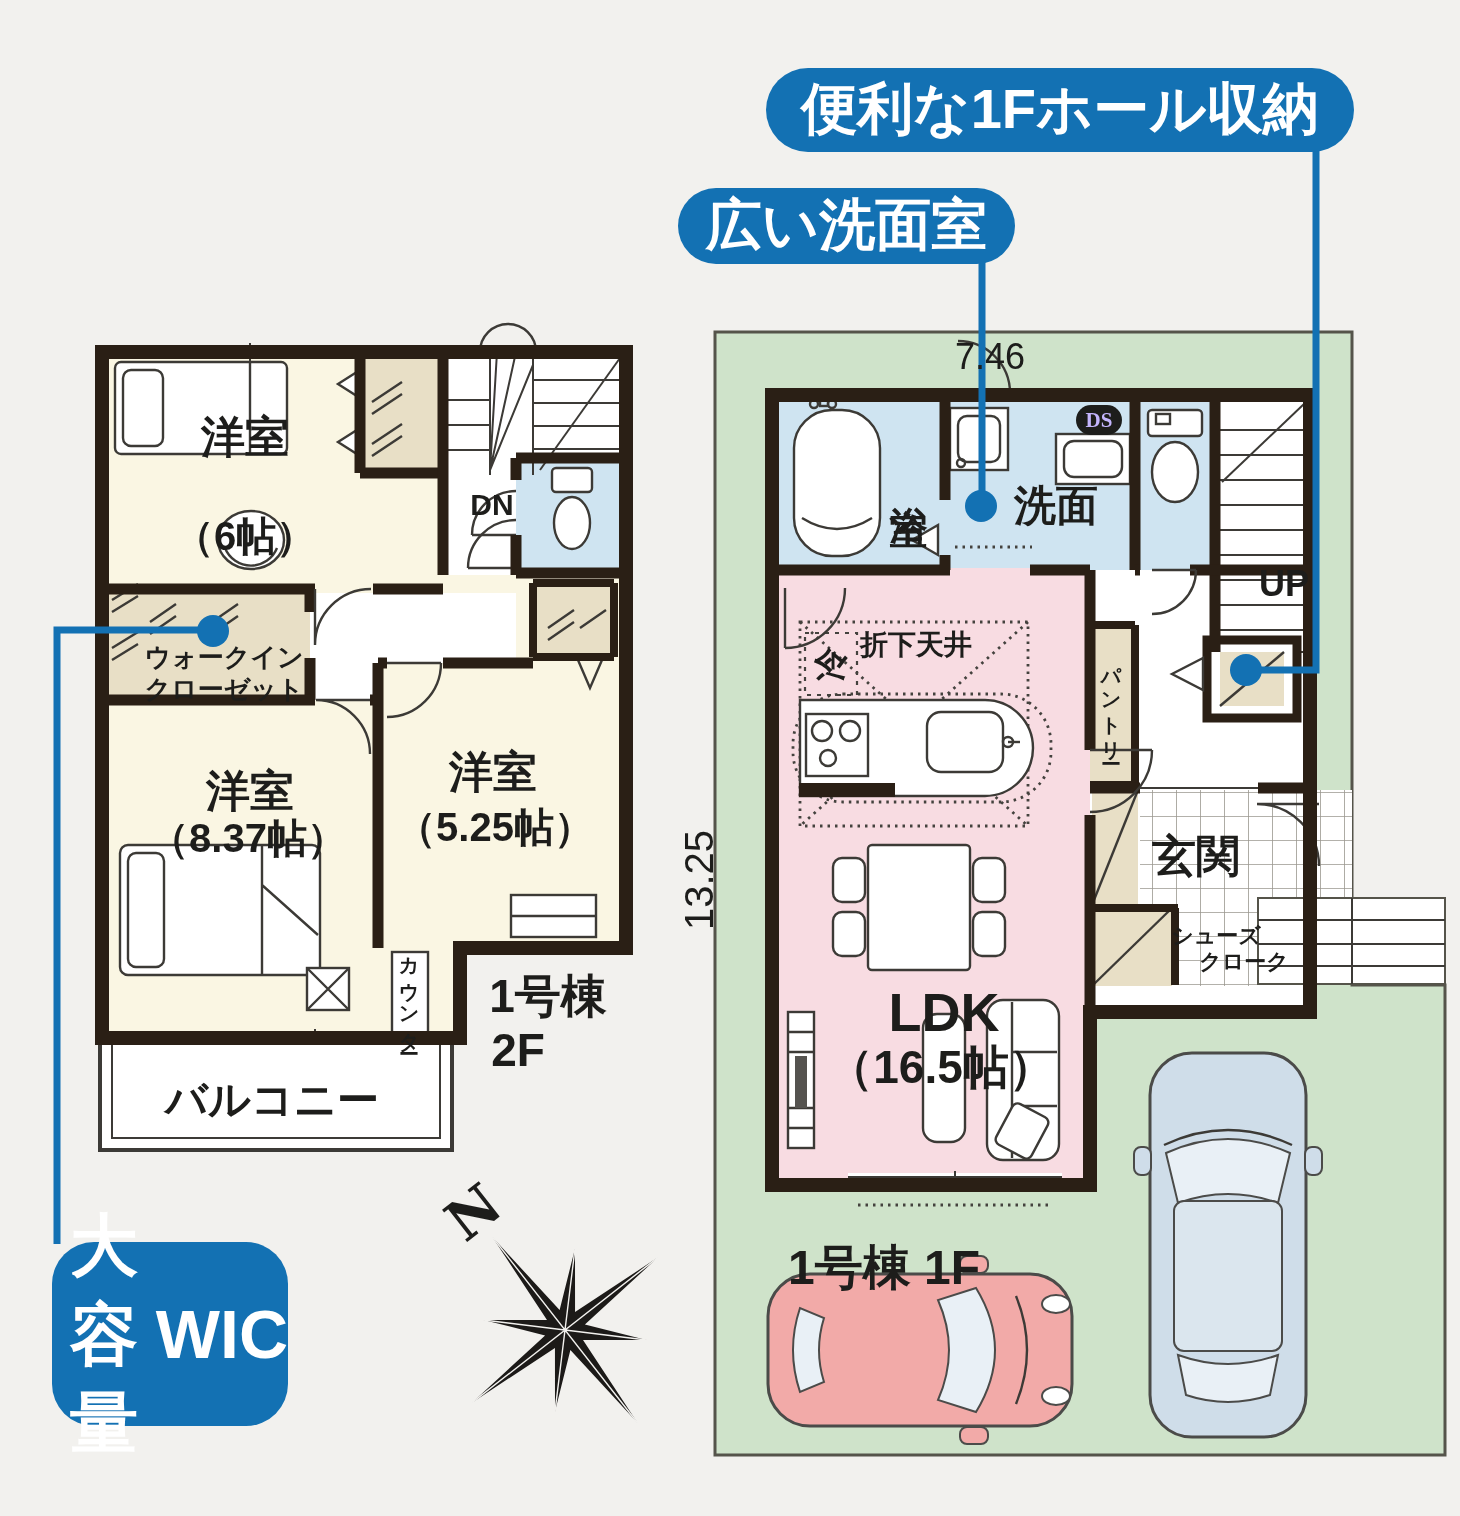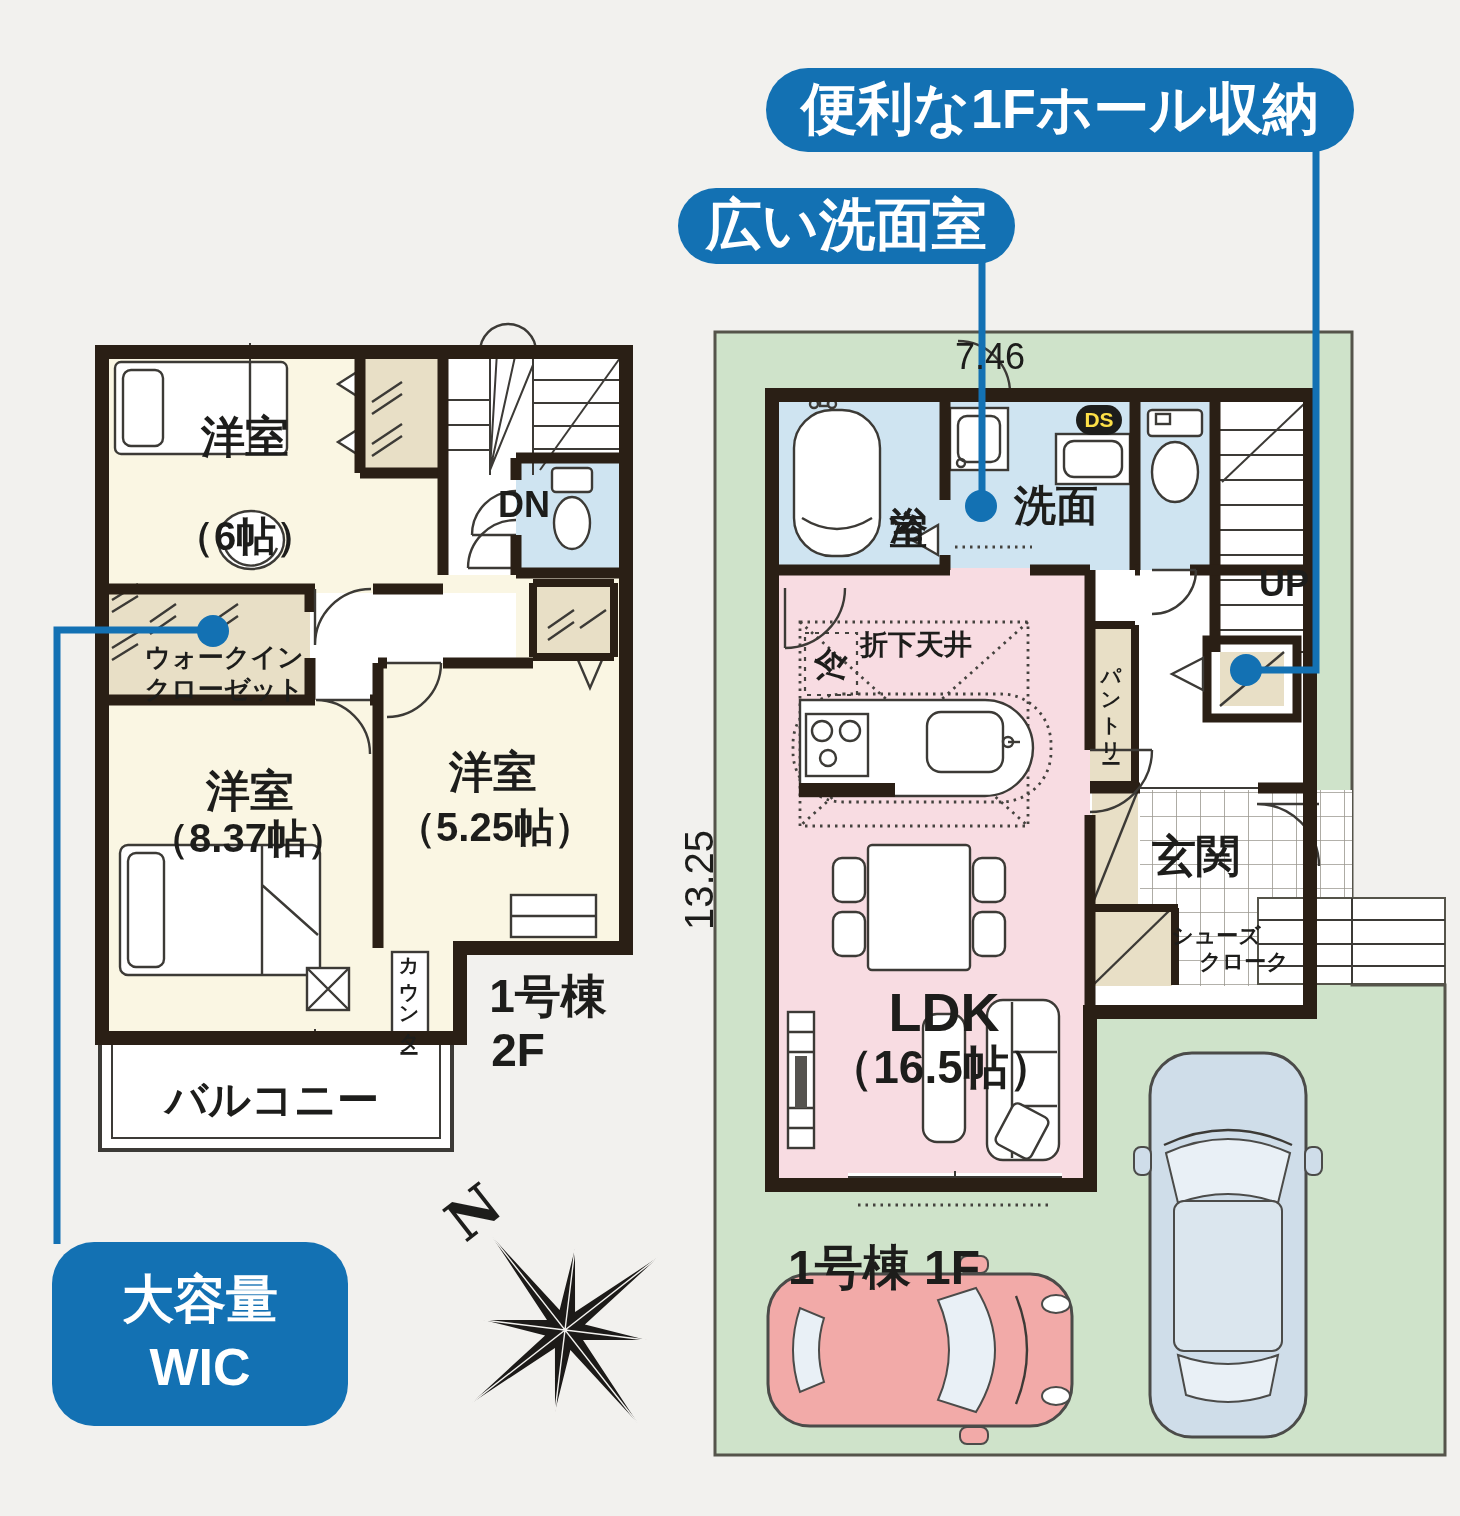--- a/index.html
+++ b/index.html
@@ -13,22 +13,22 @@
   .fur{fill:#ffffff;stroke:#3c3a36;stroke-width:2.4;}
   .dash{fill:none;stroke:#44423e;stroke-width:2.2;stroke-dasharray:4 6;}
   .dotl{fill:none;stroke:#44423e;stroke-width:2.8;stroke-dasharray:2.5 5;}
   .wln{fill:none;stroke:#3c3a36;stroke-width:2;}
   .lead{fill:none;stroke:#1371b3;stroke-width:7;}
   .lbl{position:absolute;transform:translate(-50%,-50%);white-space:nowrap;color:#1d1d1b;font-weight:600;z-index:5;}
   .vert{writing-mode:vertical-rl;text-orientation:upright;letter-spacing:2px;}
   .rot90{transform:translate(-50%,-50%) rotate(-90deg);}
   .banner{position:absolute;background:#1371b3;color:#fff;display:flex;align-items:center;justify-content:center;
           font-weight:bold;z-index:6;text-align:center;}
-  .pill{position:absolute;background:#1d1d1b;color:#fde047;display:flex;align-items:center;justify-content:center;
-        font-weight:bold;z-index:5;}
+  .pill{position:absolute;background:#1d1d1b;color:#c4b5fd;display:flex;align-items:center;justify-content:center;
+        font-weight:bold;z-index:5;font-family:Liberation Serif, serif;}
 </style>
 </head>
 <body>
 
 <div id="canvas">
 
 <svg id="planes" width="1460" height="1516" viewBox="0 0 1460 1516">
   <defs>
     <pattern id="tile" width="24" height="24" patternUnits="userSpaceOnUse">
       <rect width="24" height="24" fill="#ffffff"></rect>
@@ -253,28 +253,28 @@
     <circle cx="1246" cy="670" r="16" fill="#1371b3"></circle>
     <path d="M982,262 V500" class="lead"></path>
     <circle cx="981" cy="506" r="16" fill="#1371b3"></circle>
     <path d="M214,630 H57 V1244" class="lead"></path>
     <circle cx="213" cy="631" r="16" fill="#1371b3"></circle>
   </g>
 </svg>
 
 <div class="banner" style="left:766px;top:68px;width:588px;height:84px;border-radius:42px;font-size:56px;">便利な1Fホール収納</div>
 <div class="banner" style="left:678px;top:188px;width:337px;height:76px;border-radius:38px;font-size:56px;">広い洗面室</div>
-<div class="banner" style="left:52px;top:1242px;width:296px;height:184px;border-radius:42px;font-size:52px;flex-direction:column;line-height:1.3;">
+<div class="banner" style="left:52px;top:1242px;width:236px;height:184px;border-radius:42px;font-size:68px;flex-direction:row;line-height:1.3;">
   <div>大容量</div>
   <div>WIC</div>
 </div>
 
 <div class="lbl" style="left:245px;top:437px;font-size:44px;">洋室</div>
 <div class="lbl" style="left:245px;top:492px;font-size:40px;margin-top:44px;">（6帖）</div>
-<div class="lbl" style="left:492px;top:505px;font-size:36px;margin-left:32px;">DN</div>
+<div class="lbl" style="left:492px;top:505px;font-size:30px;">DN</div>
 <div class="lbl" style="left:224px;top:657px;font-size:26px;">ウォークイン</div>
 <div class="lbl" style="left:224px;top:689px;font-size:26px;">クローゼット</div>
 <div class="lbl" style="left:250px;top:791px;font-size:44px;">洋室</div>
 <div class="lbl" style="left:248px;top:838px;font-size:40px;">（8.37帖）</div>
 <div class="lbl" style="left:493px;top:772px;font-size:44px;">洋室</div>
 <div class="lbl" style="left:495px;top:827px;font-size:40px;">（5.25帖）</div>
 <div class="lbl vert" style="left:410px;top:994px;font-size:20px;">カウンター</div>
 <div class="lbl" style="left:272px;top:1100px;font-size:42px;">バルコニー</div>
 <div class="lbl" style="left:548px;top:997px;font-size:46px;">1号棟</div>
 <div class="lbl" style="left:518px;top:1050px;font-size:46px;">2F</div>

